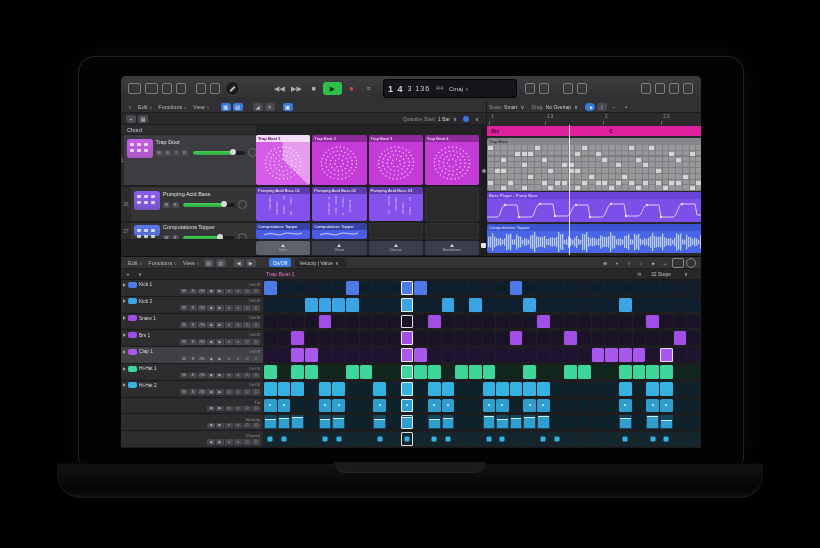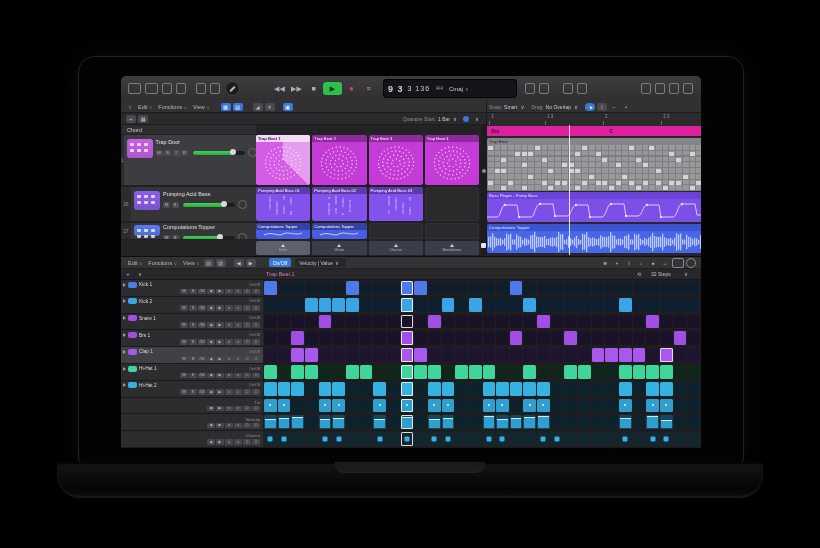--- a/index.html
+++ b/index.html
@@ -176,21 +176,21 @@
         </div>
         <div style="display:flex;align-items:center;margin-left:28px;">
           <div class="tbtn">◀◀</div>
           <div class="tbtn">▶▶</div>
           <div class="tbtn">■</div>
           <div class="tbtn play">▶</div>
           <div class="tbtn rec">●</div>
           <div class="tbtn">≡</div>
         </div>
         <div id="lcd">
-          <span class="big">9 3</span>
+          <span class="big">1 4</span>
           <span class="mid">3 136</span>
           <span class="ts">4/4</span>
           <span class="key">Cmaj</span>
           <span class="dd">∨</span>
         </div>
         <div style="display:flex;align-items:center;">
           <div class="icn sm"></div>
           <div class="icn sm"></div>
           <div style="width:10px;"></div>
           <div class="icn sm"></div>

